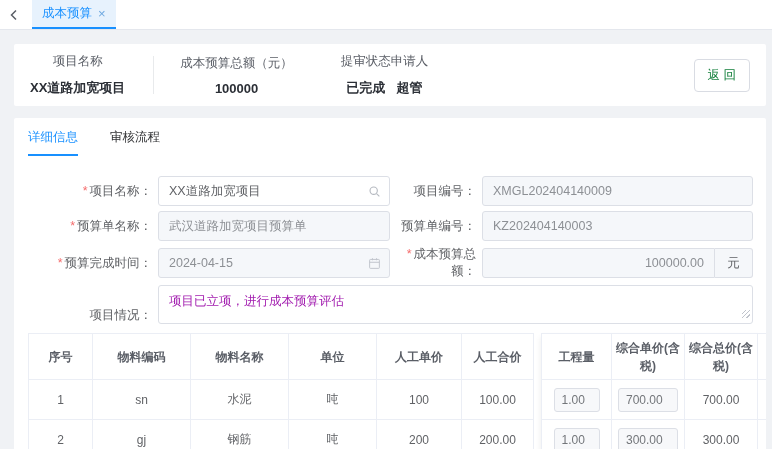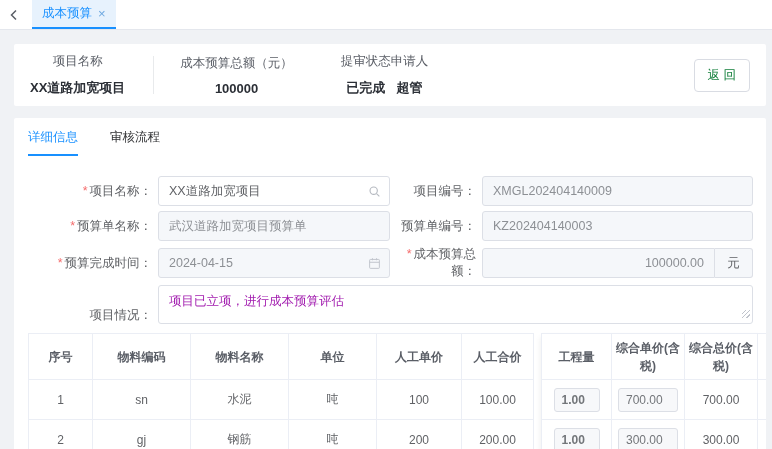--- a/index.html
+++ b/index.html
@@ -65,21 +65,21 @@
   th,td { border:1px solid #ebeef5; text-align:center; font-weight:normal;
           font-size:12px; color:#606266; padding:2px 4px; }
   th { height:46px; font-weight:bold; color:#5a5e66; line-height:1.5; }
   td { height:40px; }
   .tbl-left { width:505px; flex:none; }
   .tbl-right-wrap { margin-left:7px; width:226px; overflow:hidden; flex:none;
                     box-shadow:-4px 0 6px -4px rgba(0,0,0,0.08); }
   .tbl-right { width:276px; }
   .cell-inp { height:24px; border:1px solid #dcdfe6; border-radius:3px; background:#f7f8fa;
               font-family:inherit; font-size:12px; color:#73767a; padding:0 7px; outline:none; }
-  .qty-inp { width:46px;font-weight:bold; } .price-inp { width:60px; }
+  .qty-inp { width:46px; } .price-inp { width:60px; }
 </style>
 </head>
 <body>
 
 <div class="tabbar">
   <div class="back">
     <svg width="12" height="12" viewBox="0 0 12 12" fill="none" stroke="#5a5e66" stroke-width="1.5">
         <polyline points="8,1.5 3.5,6 8,10.5"></polyline>
       </svg>
   </div>

